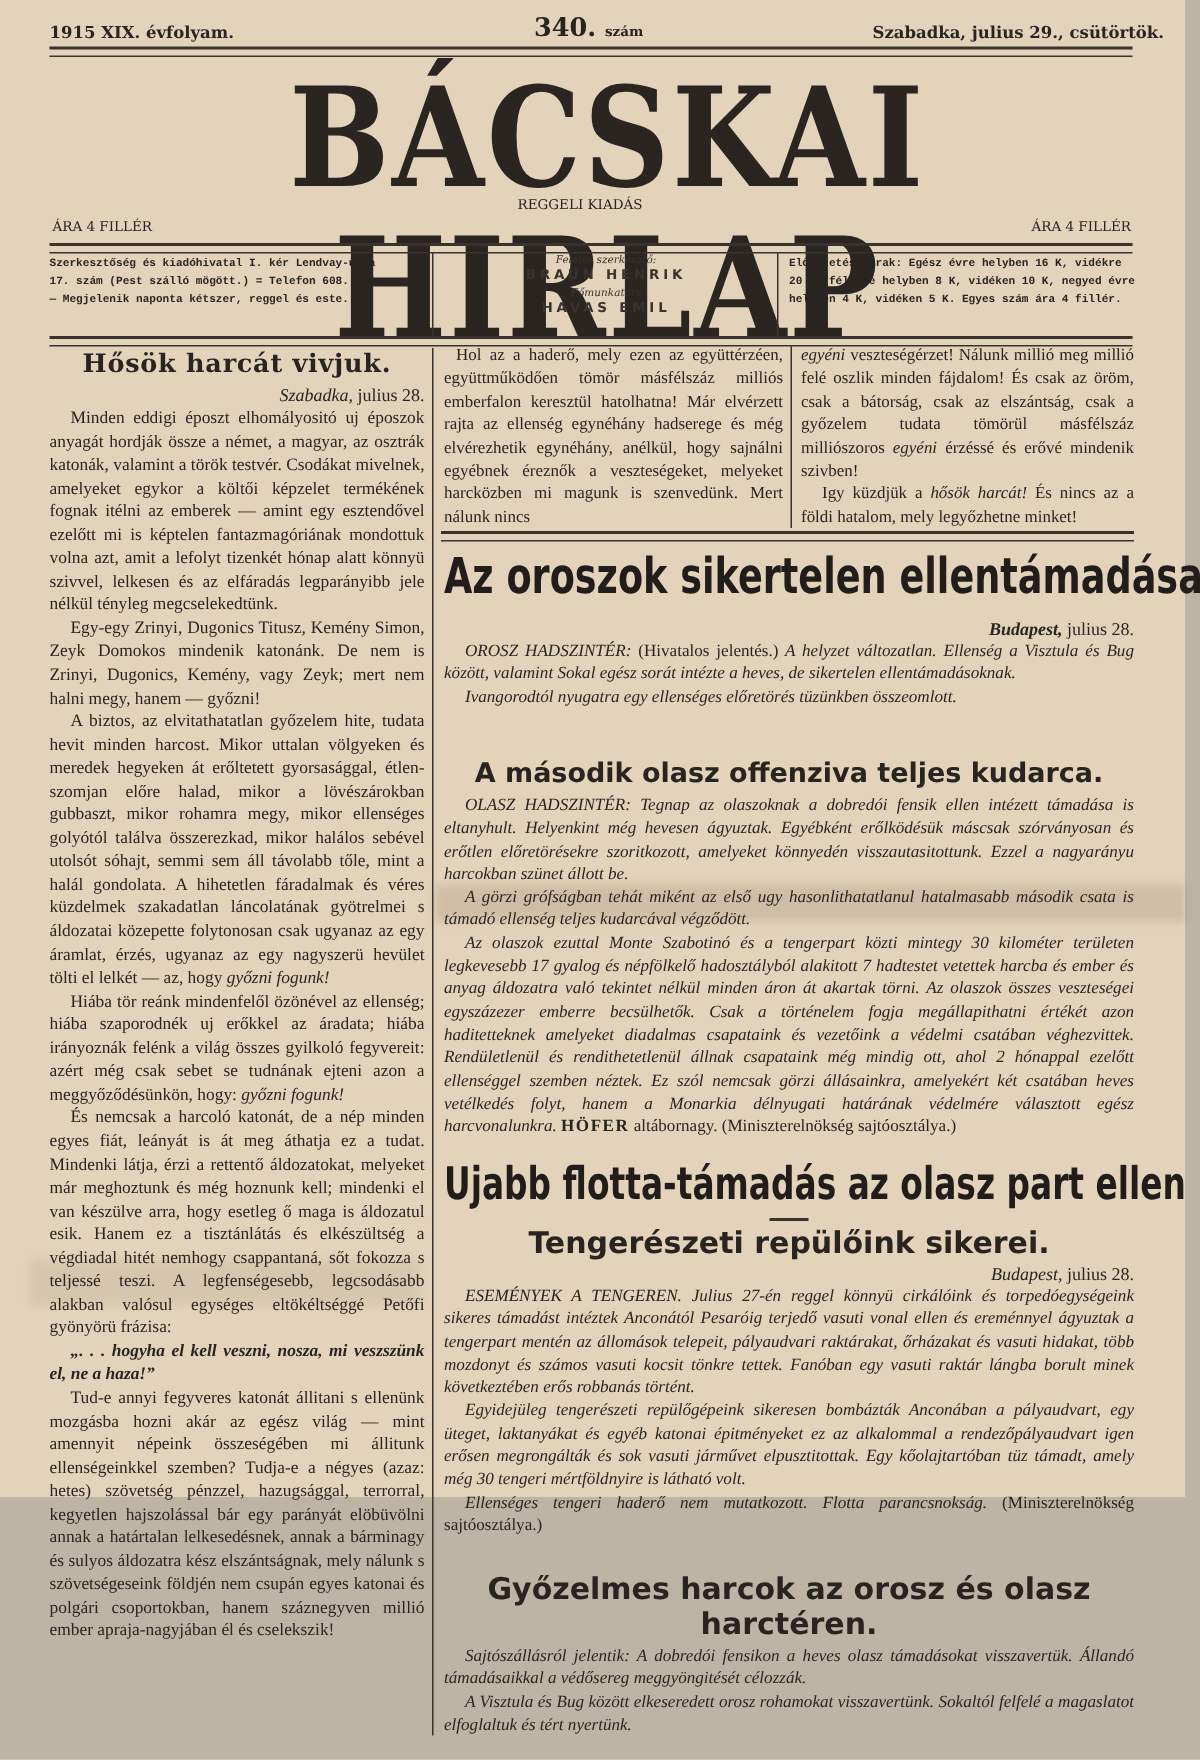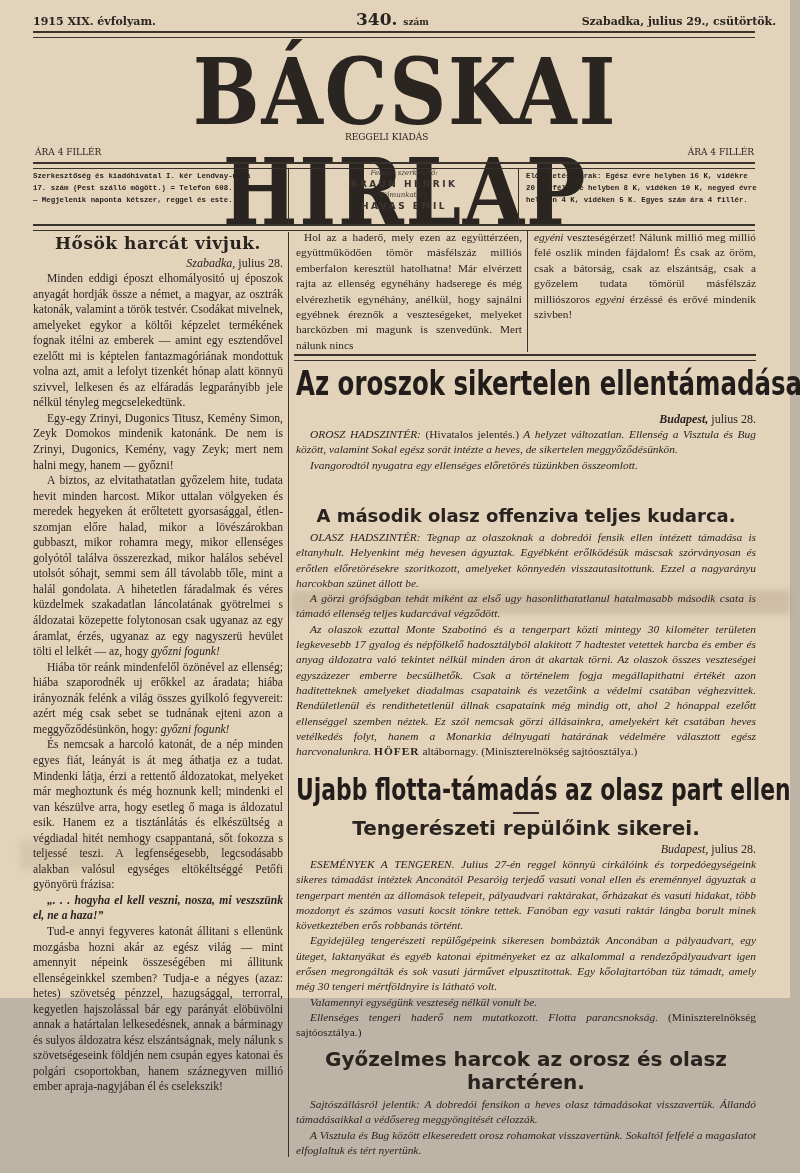--- a/index.html
+++ b/index.html
@@ -85,32 +85,33 @@
     </div>
   </div>
 
   <div class="abs col" style="left:296px;top:230px;width:226px;font-size:11.3px;line-height:15.4px;">
     <p style="text-indent:8px;">Hol az a haderő, mely ezen az együttérzéen, együttműködően tömör másfélszáz milliós emberfalon keresztül hatolhatna! Már elvérzett rajta az ellenség egynéhány hadserege és még elvérezhetik egynéhány, anélkül, hogy sajnálni egyébnek éreznők a veszteségeket, melyeket harcközben mi magunk is szenvedünk. Mert nálunk nincs</p>
   </div>
   <div class="vrule" style="left:527px;top:230px;height:122px;"></div>
 
   <div class="abs col" style="left:534px;top:230px;width:222px;font-size:11.3px;line-height:15.4px;">
     <p style="text-indent:0;"><span class="it">egyéni</span> <span>veszteségérzet! Nálunk millió meg millió felé oszlik minden fájdalom! És csak az öröm, csak a bátorság, csak az elszántság, csak a győzelem tudata tömörül másfélszáz milliószoros</span> <span class="it">egyéni</span> <span>érzéssé és erővé mindenik szivben!</span></p>
+    <p><span>Igy küzdjük a</span> <span class="it">hősök harcát!</span> <span>És nincs az a földi hatalom, mely legyőzhetne minket!</span></p>
   </div>
 
   <div class="rule2" style="left:294px;top:354px;width:462px;"></div>
 
   <div class="abs" style="left:296px;top:362px;width:460px;">
     <div class="hd-cond" style="font-size:33px;line-height:44px;transform:scaleX(0.74);width:620px;">Az oroszok sikertelen ellentámadásai.</div>
     <div class="dateline" style="margin-top:6px;">
       <span class="it" style="font-weight:bold;">Budapest,</span>
       <span>julius 28.</span>
     </div>
     <div class="col it" style="font-size:11.4px;line-height:15.3px;">
-      <p><span>OROSZ HADSZINTÉR:</span> <span style="font-style:normal">(Hivatalos jelentés.)</span> <span>A helyzet változatlan. Ellenség a Visztula és Bug között, valamint Sokal egész sorát intézte a heves, de sikertelen meggyőződésünkön.</span></p>
+      <p><span>OROSZ HADSZINTÉR:</span> <span style="font-style:normal">(Hivatalos jelentés.)</span> <span>A helyzet változatlan. Ellenség a Visztula és Bug között, valamint Sokal egész sorát intézte a heves, de sikertelen ellentámadásoknak.</span></p>
       <p>Ivangorodtól nyugatra egy ellenséges előretörés tüzünkben összeomlott.</p>
     </div>
   </div>
 
   <div class="abs" style="left:296px;top:504px;width:460px;">
     <div class="hd-sans" style="font-size:18px;line-height:24px;white-space:nowrap;">A második olasz offenziva teljes kudarca.</div>
     <div class="col it" style="font-size:11.4px;line-height:15.3px;margin-top:2px;">
       <p><span>OLASZ HADSZINTÉR:</span> <span>Tegnap az olaszoknak a dobredói fensik ellen intézett támadása is eltanyhult. Helyenkint még hevesen ágyuztak. Egyébként erőlködésük máscsak szórványosan és erőtlen előretörésekre szoritkozott, amelyeket könnyedén visszautasitottunk. Ezzel a nagyarányu harcokban szünet állott be.</span></p>
       <p>A görzi grófságban tehát miként az első ugy hasonlithatatlanul hatalmasabb második csata is támadó ellenség teljes kudarcával végződött.</p>
       <p><span>Az olaszok ezuttal Monte Szabotinó és a tengerpart közti mintegy 30 kilométer területen legkevesebb 17 gyalog és népfölkelő hadosztályból alakitott 7 hadtestet vetettek harcba és ember és anyag áldozatra való tekintet nélkül minden áron át akartak törni. Az olaszok összes veszteségei egyszázezer emberre becsülhetők. Csak a történelem fogja megállapithatni értékét azon haditetteknek amelyeket diadalmas csapataink és vezetőink a védelmi csatában véghezvittek. Rendületlenül és rendithetetlenül állnak csapataink még mindig ott, ahol 2 hónappal ezelőtt ellenséggel szemben néztek. Ez szól nemcsak görzi állásainkra, amelyekért két csatában heves vetélkedés folyt, hanem a Monarkia délnyugati határának védelmére választott egész harcvonalunkra.</span> <span style="font-style:normal;font-weight:bold;letter-spacing:1px;">HÖFER</span> <span style="font-style:normal">altábornagy. (Miniszterelnökség sajtóosztálya.)</span></p>
@@ -121,21 +122,20 @@
     <div class="hd-cond" style="font-size:30px;line-height:40px;transform:scaleX(0.73);width:640px;">Ujabb flotta-támadás az olasz part ellen</div>
     <div style="width:26px;margin:2px auto 4px;border-top:2px solid #3a322c;"></div>
     <div class="hd-sans" style="font-size:20px;line-height:20px;">Tengerészeti repülőink sikerei.</div>
     <div class="dateline" style="margin-top:4px;">
       <span class="it">Budapest,</span>
       <span>julius 28.</span>
     </div>
     <div class="col it" style="font-size:11.4px;line-height:15.3px;">
       <p><span>ESEMÉNYEK A TENGEREN.</span> <span>Julius 27-én reggel könnyü cirkálóink és torpedóegységeink sikeres támadást intéztek Anconától Pesaróig terjedő vasuti vonal ellen és ereménnyel ágyuztak a tengerpart mentén az állomások telepeit, pályaudvari raktárakat, őrházakat és vasuti hidakat, több mozdonyt és számos vasuti kocsit tönkre tettek. Fanóban egy vasuti raktár lángba borult minek következtében erős robbanás történt.</span></p>
       <p>Egyidejüleg tengerészeti repülőgépeink sikeresen bombázták Anconában a pályaudvart, egy üteget, laktanyákat és egyéb katonai épitményeket ez az alkalommal a rendezőpályaudvart igen erősen megrongálták és sok vasuti járművet elpusztitottak. Egy kőolajtartóban tüz támadt, amely még 30 tengeri mértföldnyire is látható volt.</p>
-      <p>Valamennyi egységünk veszteség nélkül vonult be.</p>
       <p><span>Ellenséges tengeri haderő nem mutatkozott. Flotta parancsnokság.</span> <span style="font-style:normal">(Miniszterelnökség sajtóosztálya.)</span></p>
     </div>
   </div>
 
   <div class="abs" style="left:296px;top:1048px;width:460px;">
     <div class="hd-sans" style="font-size:20px;line-height:23px;white-space:nowrap;">Győzelmes harcok az orosz és olasz</div>
     <div class="hd-sans" style="font-size:20px;line-height:23px;">harctéren.</div>
     <div class="col it" style="font-size:11.4px;line-height:15.3px;margin-top:3px;">
       <p>Sajtószállásról jelentik: A dobredói fensikon a heves olasz támadásokat visszavertük. Állandó támadásaikkal a védősereg meggyöngitését célozzák.</p>
       <p>A Visztula és Bug között elkeseredett orosz rohamokat visszavertünk. Sokaltól felfelé a magaslatot elfoglaltuk és tért nyertünk.</p>

